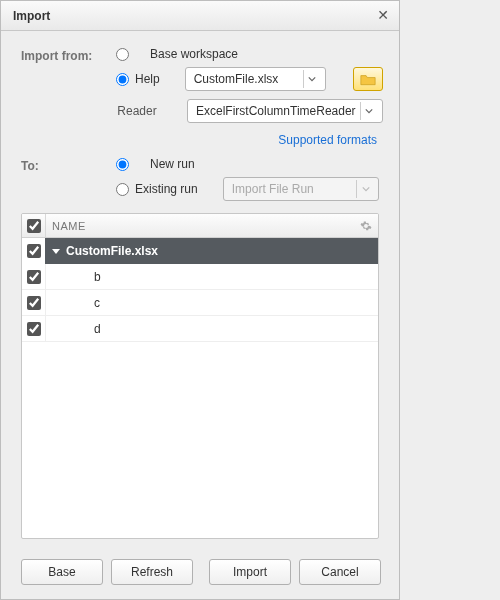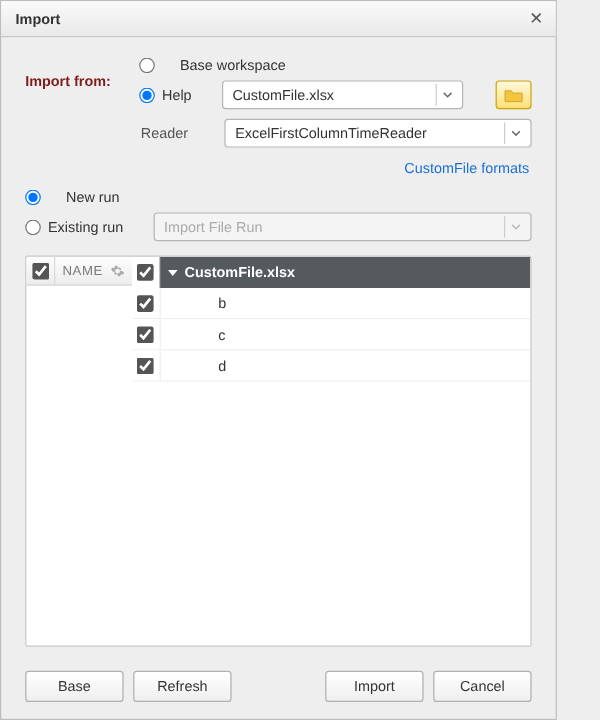--- a/index.html
+++ b/index.html
@@ -1,33 +1,33 @@
 <!DOCTYPE html>
 <html><head>
 <meta charset="utf-8">
 <style>
   * { box-sizing: border-box; }
   html, body { margin:0; padding:0; width:500px; height:600px;
     font-family: Arial, Helvetica, sans-serif; font-size:12px; color:#333;
     background:#eeeeee; }
-  .dialog { width:464px; height:600px; display:flex; flex-direction:column;
+  .dialog { width:400px; height:600px; display:flex; flex-direction:column;
     border:1px solid #bdbdbd; background:#eeeeee; }
   .titlebar { display:flex; align-items:center; justify-content:space-between;
     height:30px; padding:0 8px 0 12px;
     background:linear-gradient(#fafafa,#e9e9e9);
     border-bottom:1px solid #c7c7c7; }
   .titlebar .title { font-weight:bold; color:#333; }
   .close-x { width:16px; height:16px; text-align:center; line-height:14px;
     color:#555; font-size:14px; cursor:pointer; }
   .body { flex:1; padding:16px 20px 8px 20px; display:flex;
     flex-direction:column; }
   .form-row { display:flex; align-items:center; margin-bottom:6px; }
   .form-row.start { align-items:flex-start; }
-  .form-label { width:95px; flex:none; font-weight:bold; color:#7f1d1d;
-    padding-top:2px;margin-top:12px; }
+  .form-label { width:95px; flex:none; font-weight:bold; color:#737373;
+    padding-top:2px; }
   .form-sublabel { width:50px; flex:none; color:#555; text-align:center;
     padding-right:8px; }
   .radio-col { flex:1; display:flex; flex-direction:column; gap:6px; }
   .radio-line { display:flex; align-items:center; gap:21px; }
   .radio-line input[type=radio] { margin:0; }
   .combo { flex:1; height:24px; display:flex; align-items:center;
     background:#fff; border:1px solid #b5b5b5; border-radius:3px;
     padding:0 4px 0 8px; color:#333; }
   .combo.disabled { background:#f4f4f4; color:#aaa; }
   .combo .text { flex:1; white-space:nowrap; overflow:hidden;
@@ -37,21 +37,21 @@
   .caret svg { width:8px; height:8px; }
   .folder-btn { width:30px; height:24px; margin-left:6px;
     border:1px solid #d0a300; border-radius:3px;
     background:linear-gradient(#fff8dc,#ffe178); display:flex;
     align-items:center; justify-content:center; cursor:pointer; }
   .folder-btn svg { width:16px; height:13px; }
   .link { color:#1a6fd6; text-align:right; padding:4px 2px 10px 0;
     cursor:pointer; }
   .divider-space { height:6px; }
   .tree-panel { flex:1; border:1px solid #c7c7c7; background:#fff;
-    display:flex; flex-direction:row; min-height:0; border-radius:2px;
+    display:flex; flex-direction:column; min-height:0; border-radius:2px;
     overflow:hidden; }
   .tree-header { display:flex; align-items:center; height:24px;
     background:linear-gradient(#fdfdfd,#ececec);
     border-bottom:1px solid #d0d0d0; color:#777; font-size:11px; }
   .hdr-check { width:24px; display:flex; align-items:center;
     justify-content:center; border-right:1px solid #d8d8d8; height:100%; }
   .hdr-name { flex:1; padding-left:6px; letter-spacing:0.5px; }
   .hdr-gear { width:24px; display:flex; align-items:center;
     justify-content:center; color:#aaa; height:100%; }
   .tree-rows { flex:1; overflow:auto; }
@@ -127,23 +127,24 @@
             <span class="caret">
               <svg viewBox="0 0 10 10">
                   <path d="M1 3 L5 7 L9 3" fill="none" stroke="#666" stroke-width="1.5"></path>
                 </svg>
             </span>
           </div>
         </div>
       </div>
     </div>
 
-    <div class="link">CustomFile formats</div>
+    <div class="link">Supported formats</div>
 
     <div class="form-row start">
+      <div class="form-label">To:</div>
       <div class="radio-col">
         <label class="radio-line">
           <input type="radio" name="dst" checked="" style="">
           <span>New run</span>
         </label>
         <div class="radio-line">
           <label class="radio-line" style="gap:6px">
             <input type="radio" name="dst" style="">
             <span>Existing run</span>
           </label>

